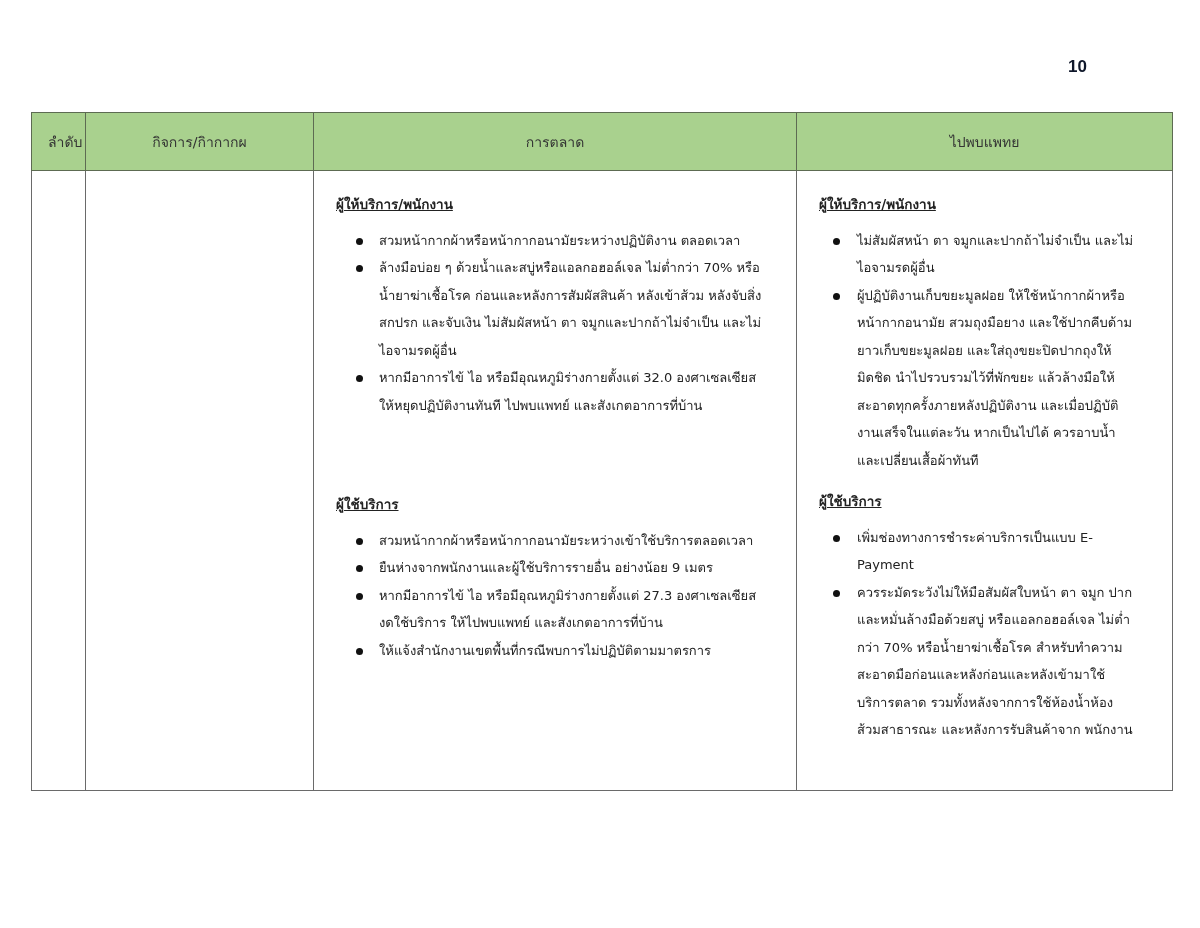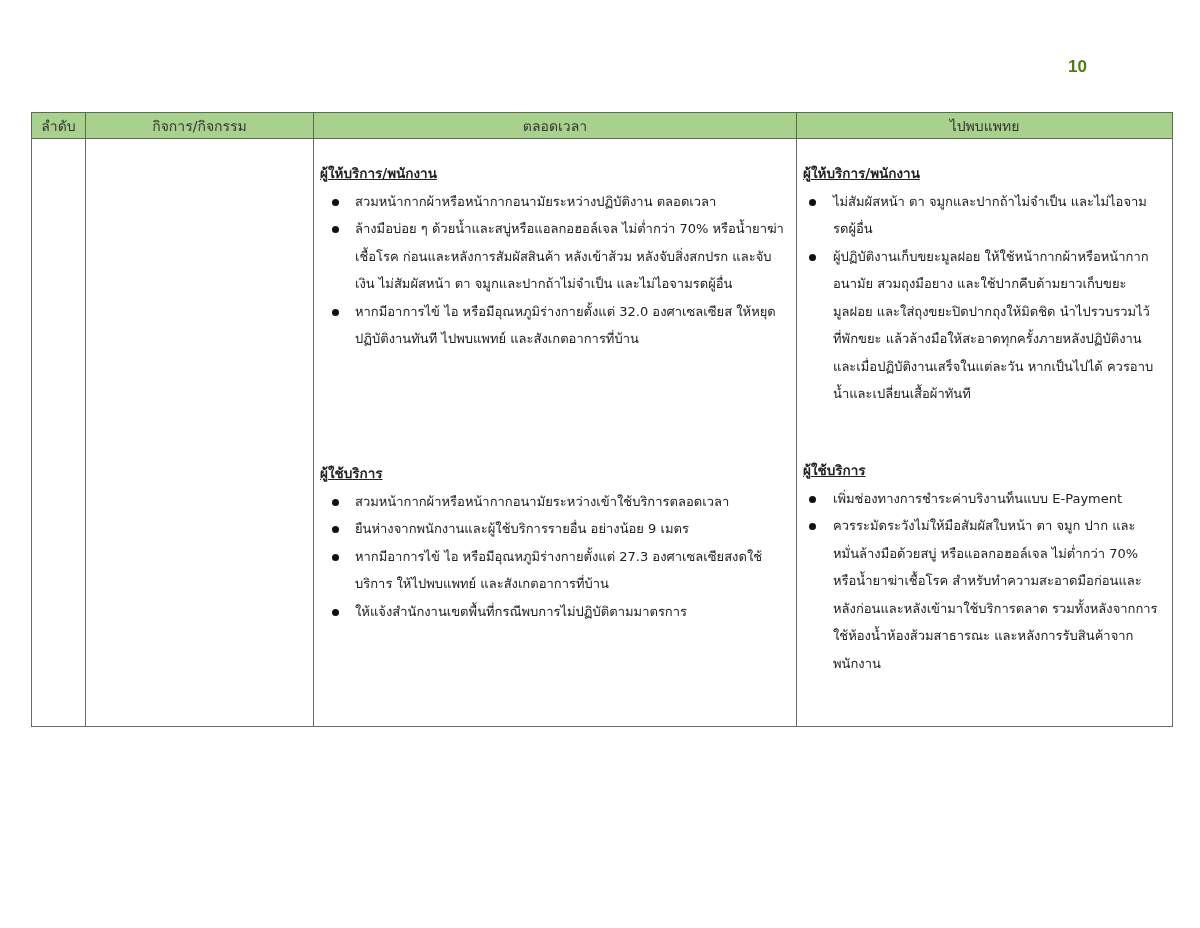--- a/index.html
+++ b/index.html
@@ -2,38 +2,38 @@
 <html><head>
 <meta charset="utf-8">
 <style>
   html, body { margin: 0; padding: 0; }
   body {
     width: 1200px; height: 928px; background: #ffffff; position: relative; overflow: hidden;
     font-family: "DejaVu Sans", "Liberation Sans", sans-serif; color: #222;
   }
   .page-num {
     position: absolute; left: 1068px; top: 57px; font-size: 17px; font-weight: bold;
-    font-family: "Liberation Sans", "DejaVu Sans", sans-serif; color: #4d7c0f;
+    font-family: "Liberation Sans", "DejaVu Sans", sans-serif; color: #0f172a;
   }
   table.main {
     position: absolute; left: 31px; top: 112px; width: 1141px;
     border-collapse: collapse; table-layout: fixed;
   }
   table.main th, table.main td {
-    border: 1.5px solid #6a6a6a; vertical-align: top; padding: 0;
+    border: 1.5px solid #6a6a6a; vertical-align: top; padding: 16px;
   }
   table.main th {
     background: #a9d18e; height: 25px; font-weight: normal; font-size: 14px;
     text-align: center; vertical-align: middle; color: #333; border-color: #5d6b52;
   }
   td.body-cell { height: 587px; }
   td.col-measures { border-left: 2px solid #555; border-right: 2px solid #555; }
   .section { padding: 4px 8px 0 6px; font-size: 13px; line-height: 27.5px; }
-  .section-title { font-weight: bold; text-decoration: underline; font-size: 13.5px; margin-top: 17px; }
-  ul.bullets { list-style: none; margin: 0; padding: 0; }
+  .section-title { font-weight: bold; text-decoration: underline; font-size: 13.5px; }
+  ul.bullets { list-style: none; margin: 8px; padding: 0; }
   ul.bullets li { position: relative; padding-left: 35px; }
   ul.bullets li .dot {
     position: absolute; left: 12px; top: 11px; width: 7px; height: 7px; border-radius: 50%; background: #111;
   }
   .measures-staff { height: 296px; }
   .advice-staff { height: 293px; }
   .advice .section { padding-right: 12px; }
   .advice ul.bullets li { padding-left: 30px; }
   .advice ul.bullets li .dot { left: 6px; }
 </style>
@@ -45,22 +45,22 @@
 <table class="main">
   <colgroup>
     <col style="width:54px">
     <col style="width:228px">
     <col style="width:483px">
     <col style="width:376px">
   </colgroup>
   <thead>
     <tr>
       <th>ลำดับ</th>
-      <th>กิจการ/กิจกรรม</th>
-      <th>ตลอดเวลา</th>
+      <th>กิจการ/กิากากผ</th>
+      <th>การตลาด</th>
       <th>ไปพบแพทย</th>
     </tr>
   </thead>
   <tbody>
     <tr>
       <td class="body-cell"></td>
       <td class="body-cell"></td>
 
       <td class="body-cell col-measures">
         <div class="section measures-staff">
@@ -86,20 +86,20 @@
         <div class="section advice-staff">
           <div class="section-title">ผู้ให้บริการ/พนักงาน</div>
           <ul class="bullets">
             <li><span class="dot"></span><span>ไม่สัมผัสหน้า ตา จมูกและปากถ้าไม่จำเป็น และไม่ไอจามรดผู้อื่น</span></li>
             <li><span class="dot"></span><span>ผู้ปฏิบัติงานเก็บขยะมูลฝอย ให้ใช้หน้ากากผ้าหรือหน้ากากอนามัย สวมถุงมือยาง และใช้ปากคีบด้ามยาวเก็บขยะมูลฝอย และใส่ถุงขยะปิดปากถุงให้มิดชิด นำไปรวบรวมไว้ที่พักขยะ แล้วล้างมือให้สะอาดทุกครั้งภายหลังปฏิบัติงาน และเมื่อปฏิบัติงานเสร็จในแต่ละวัน หากเป็นไปได้ ควรอาบน้ำและเปลี่ยนเสื้อผ้าทันที</span></li>
           </ul>
         </div>
         <div class="section">
           <div class="section-title">ผู้ใช้บริการ</div>
           <ul class="bullets">
-            <li><span class="dot"></span><span>เพิ่มช่องทางการชำระค่าบริงานท็นแบบ E-Payment</span></li>
+            <li><span class="dot"></span><span>เพิ่มช่องทางการชำระค่าบริการเป็นแบบ E-Payment</span></li>
             <li><span class="dot"></span><span>ควรระมัดระวังไม่ให้มือสัมผัสใบหน้า ตา จมูก ปาก และหมั่นล้างมือด้วยสบู่ หรือแอลกอฮอล์เจล ไม่ต่ำกว่า 70% หรือน้ำยาฆ่าเชื้อโรค สำหรับทำความสะอาดมือก่อนและหลังก่อนและหลังเข้ามาใช้บริการตลาด รวมทั้งหลังจากการใช้ห้องน้ำห้องส้วมสาธารณะ และหลังการรับสินค้าจาก พนักงาน</span></li>
           </ul>
         </div>
       </td>
     </tr>
   </tbody>
 </table>
 
 </body></html>

